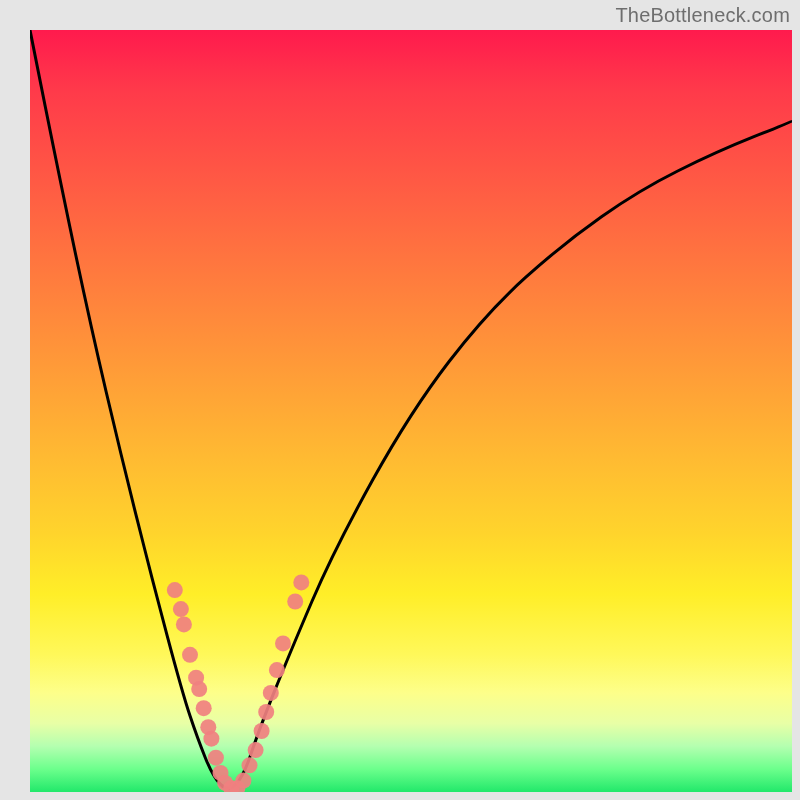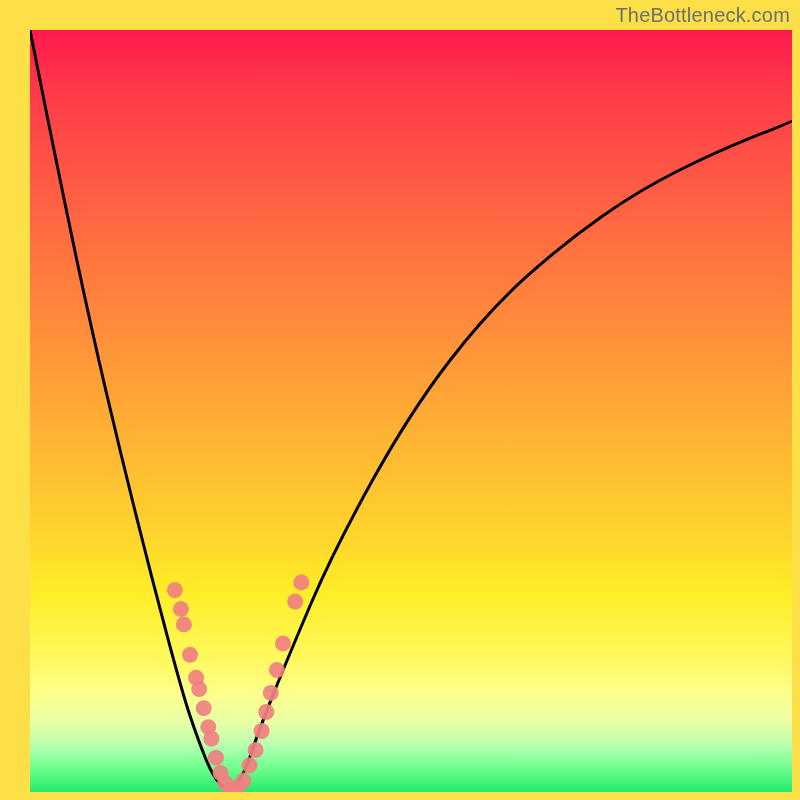--- a/index.html
+++ b/index.html
@@ -8,21 +8,21 @@
     width: 800px;
     height: 800px;
     overflow: hidden;
     background: #000;
     font-family: Arial, Helvetica, sans-serif;
   }
   .frame {
     position: relative;
     width: 800px;
     height: 800px;
-    background: #fde047;
+    background: #e5e5e5;
   }
   .plot-area {
     position: absolute;
     left: 30px;
     top: 30px;
     width: 762px;
     height: 762px;
     
     background: linear-gradient(
       to bottom,

